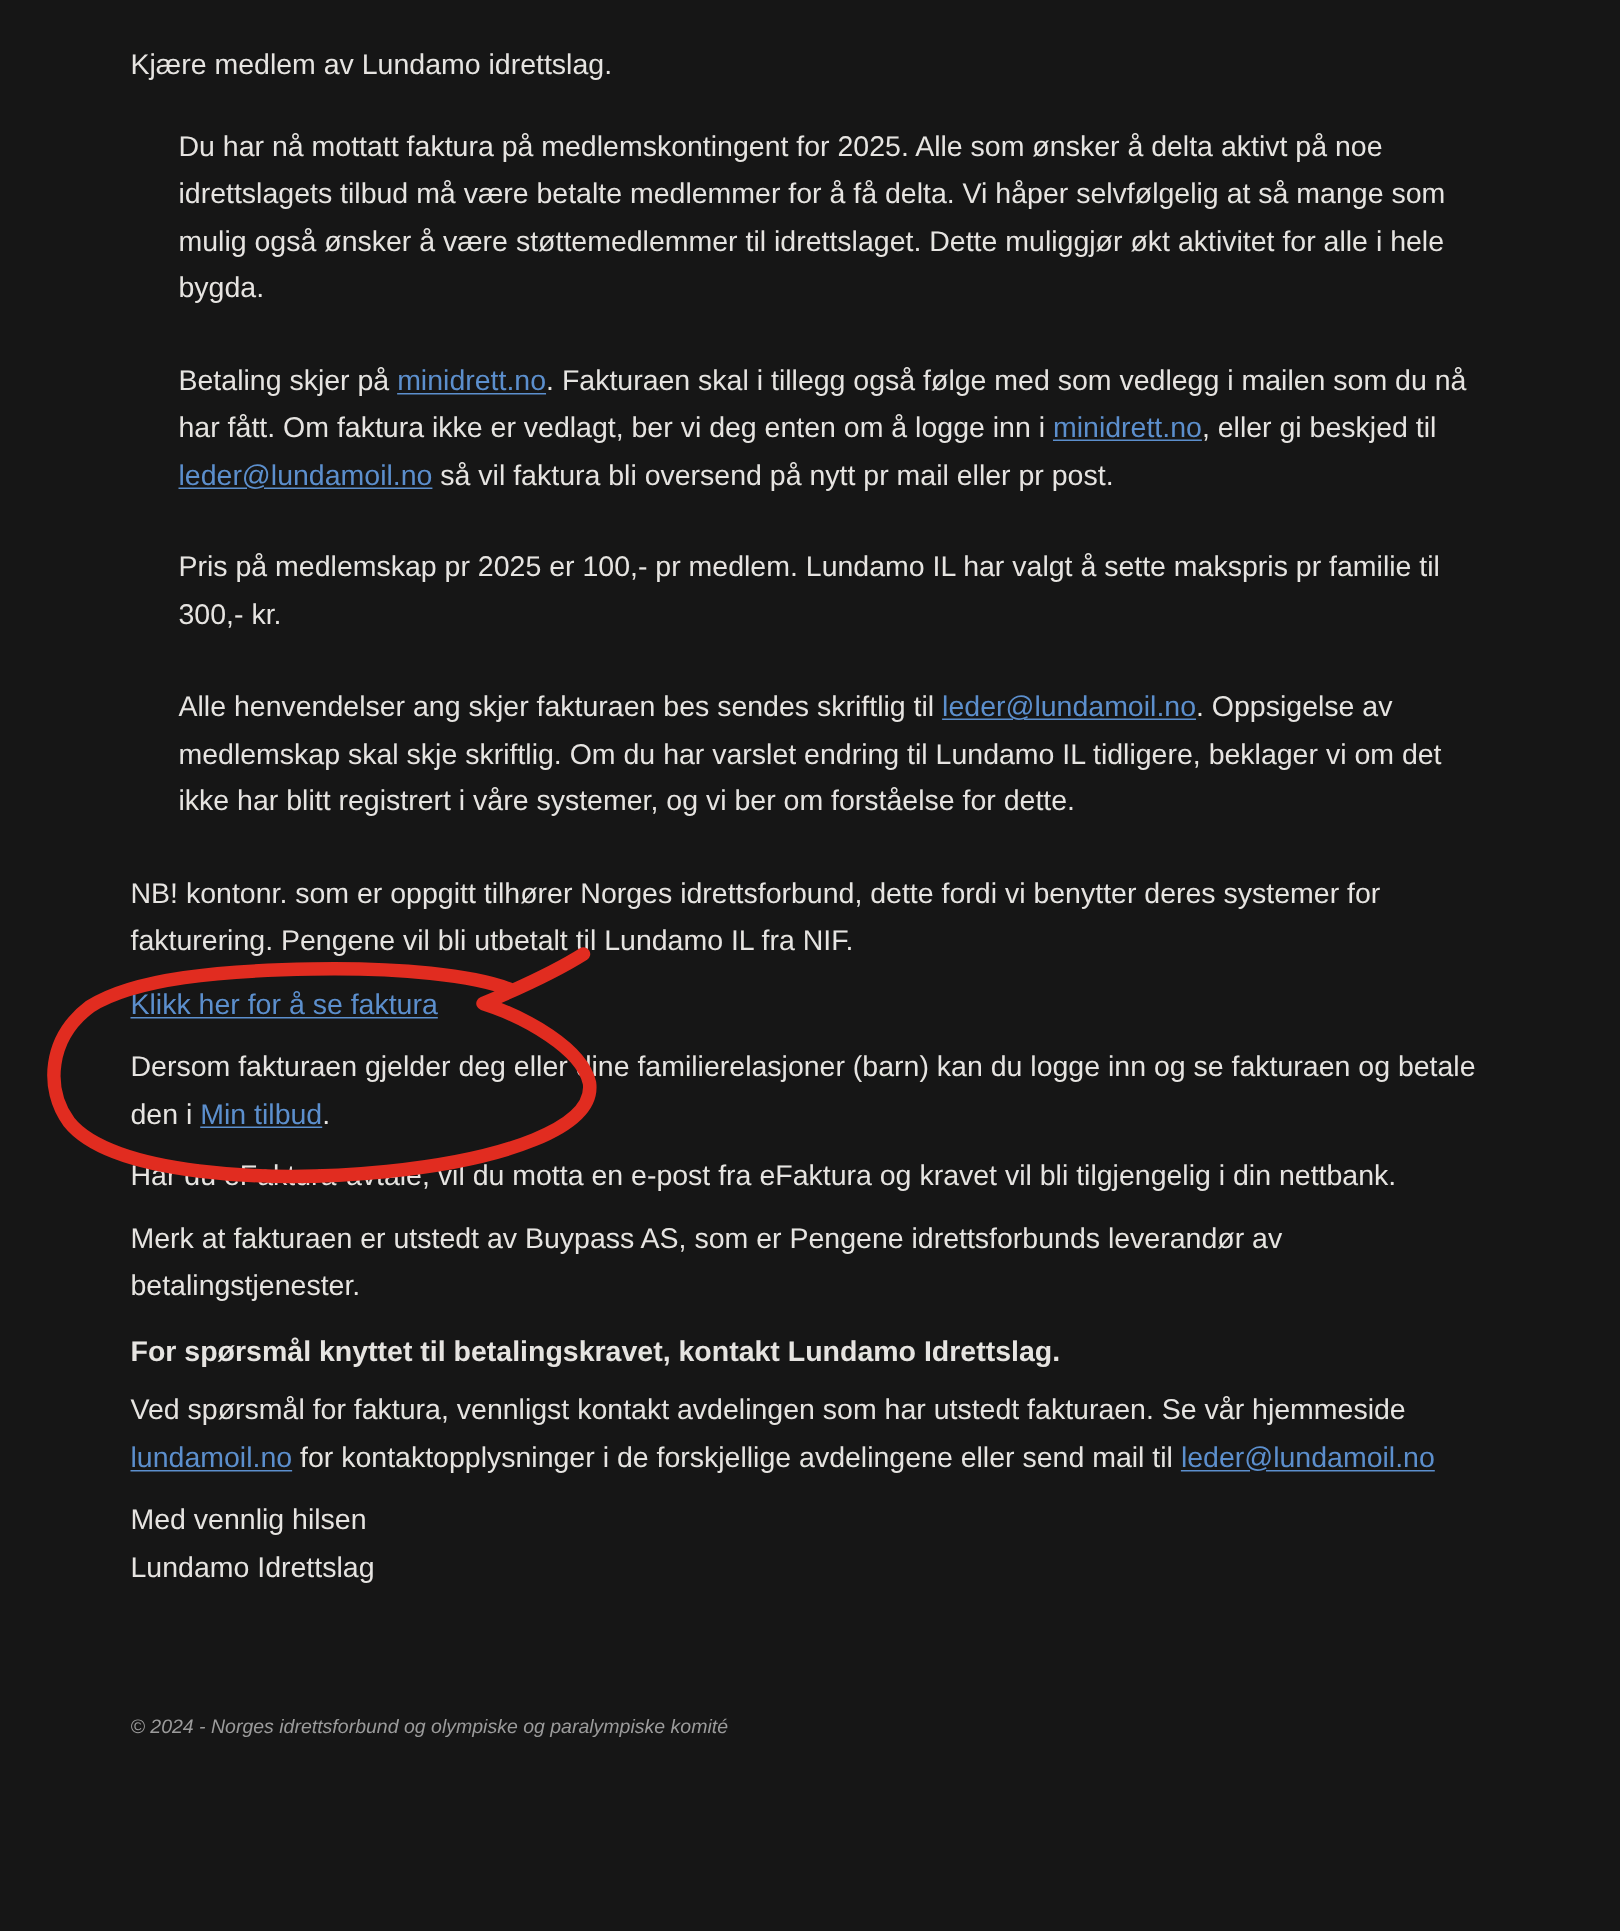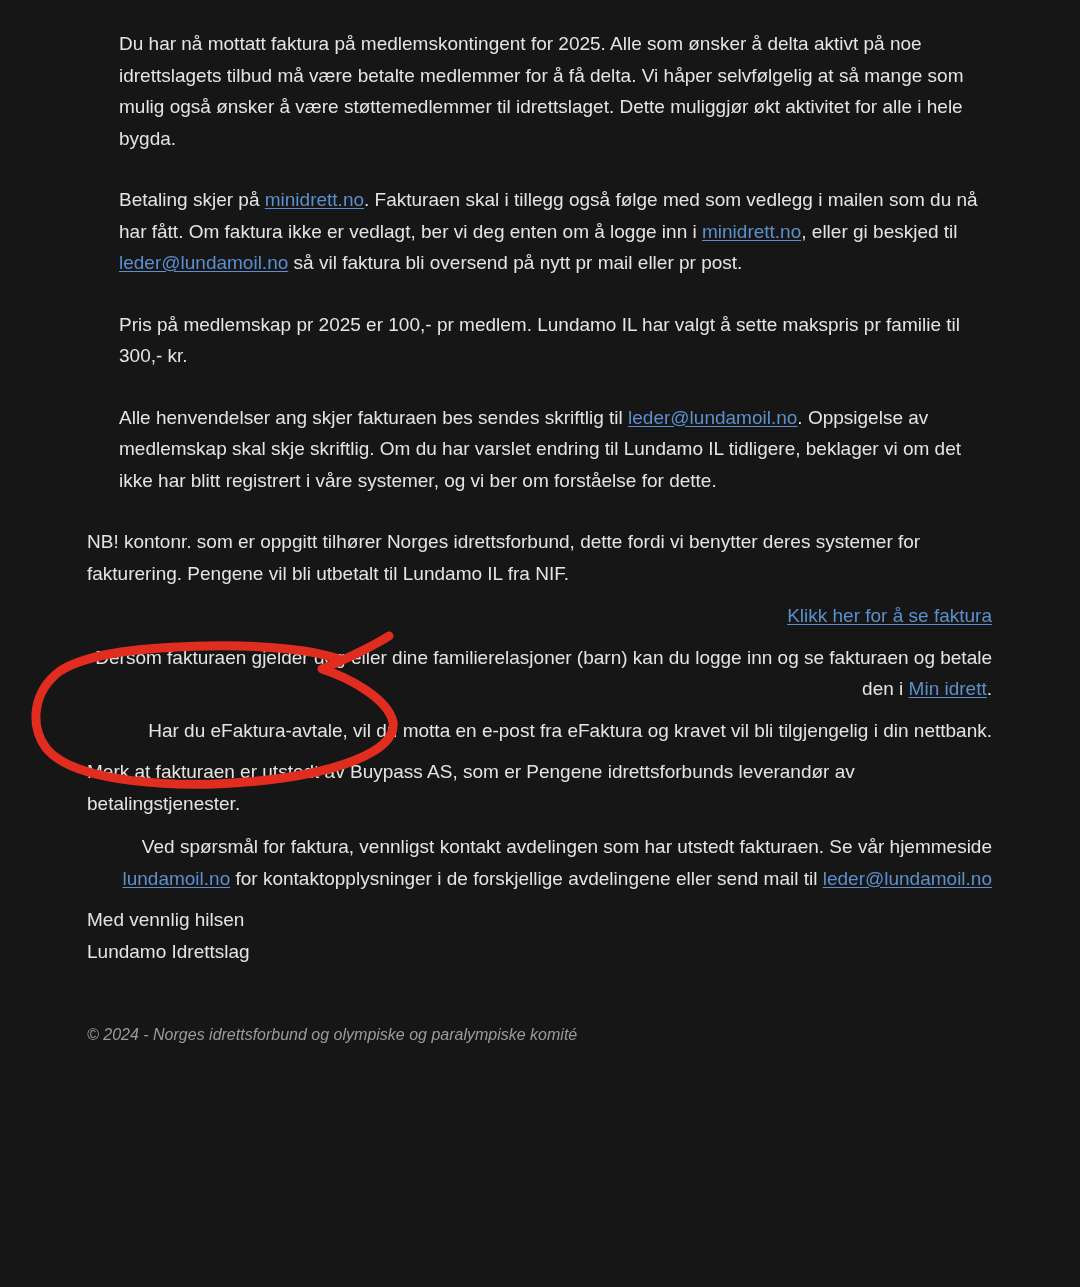--- a/index.html
+++ b/index.html
@@ -22,70 +22,72 @@
     font-size: 19px;
     line-height: 31.5px;
     position: relative;
     padding: 28px 88px 0 87px;
   }
   .para { font-weight: 400; }
   .mb23 { margin-bottom: 23px; }
   .mb30 { margin-bottom: 30px; margin-left: 32px; }
   .mb12 { margin-bottom: 12px; }
   .mb11 { margin-bottom: 11px; }
-  .mb10 { margin-bottom: 10px; text-align: right; }
+  .mb10 { margin-bottom: 10px; }
   .mb8  { margin-bottom: 8px; }
   .bold { font-weight: 700; }
   a.link {
     color: var(--link);
     text-decoration: underline;
     text-decoration-color: var(--link);
     text-underline-offset: 2px;
     cursor: pointer;
   }
   .signature span { display: block; }
   .footer {
-    margin-top: 52px;
+    margin-top: 74px;
     color: var(--muted);
     font-style: italic;
-    font-size: 16px;
+    font-size: 13px;
   }
   .annotation-overlay {
     position: absolute;
     left: 0;
     top: 0;
     width: 1080px;
     height: 1287px;
     pointer-events: none;
   }
 </style>
 </head>
 <body>
 
 <div class="content">
 
+  <p class="para mb23"><span>Kjære medlem av Lundamo idrettslag.</span></p>
 
   <p class="para mb30"><span>Du har nå mottatt faktura på medlemskontingent for 2025. Alle som ønsker å delta aktivt på noe idrettslagets tilbud må være betalte medlemmer for å få delta. Vi håper selvfølgelig at så mange som mulig også ønsker å være støttemedlemmer til idrettslaget. Dette muliggjør økt aktivitet for alle i hele bygda.</span></p>
 
   <p class="para mb30"><span>Betaling skjer på </span><a class="link" href="#">minidrett.no</a><span>. Fakturaen skal i tillegg også følge med som vedlegg i mailen som du nå har fått. Om faktura ikke er vedlagt, ber vi deg enten om å logge inn i </span><a class="link" href="#">minidrett.no</a><span>, eller gi beskjed til </span><a class="link" href="#">leder@lundamoil.no</a><span> så vil faktura bli oversend på nytt pr mail eller pr post.</span></p>
 
   <p class="para mb30"><span>Pris på medlemskap pr 2025 er 100,- pr medlem. Lundamo IL har valgt å sette makspris pr familie til 300,- kr.</span></p>
 
   <p class="para mb30"><span>Alle henvendelser ang skjer fakturaen bes sendes skriftlig til </span><a class="link" href="#">leder@lundamoil.no</a><span>. Oppsigelse av medlemskap skal skje skriftlig. Om du har varslet endring til Lundamo IL tidligere, beklager vi om det ikke har blitt registrert i våre systemer, og vi ber om forståelse for dette.</span></p>
 
   <p class="para mb11"><span>NB! kontonr. som er oppgitt tilhører Norges idrettsforbund, dette fordi vi benytter deres systemer for fakturering. Pengene vil bli utbetalt til Lundamo IL fra NIF.</span></p>
 
   <p class="para mb10"><a class="link" href="#">Klikk her for å se faktura</a></p>
 
-  <p class="para mb10"><span>Dersom fakturaen gjelder deg eller dine familierelasjoner (barn) kan du logge inn og se fakturaen og betale den i </span><a class="link" href="#">Min idrett</a><span>.</span></p>
+  <p class="para mb10"><span>Dersom fakturaen gjelder deg eller dine familierelasjoner (barn) kan du logge inn og se fakturaen og betale den i </span><a class="link" href="#">Min tilbud</a><span>.</span></p>
 
   <p class="para mb10"><span>Har du eFaktura-avtale, vil du motta en e-post fra eFaktura og kravet vil bli tilgjengelig i din nettbank.</span></p>
 
   <p class="para mb12"><span>Merk at fakturaen er utstedt av Buypass AS, som er Pengene idrettsforbunds leverandør av betalingstjenester.</span></p>
 
+  <p class="para bold mb8"><span>For spørsmål knyttet til betalingskravet, kontakt Lundamo Idrettslag.</span></p>
 
   <p class="para mb10"><span>Ved spørsmål for faktura, vennligst kontakt avdelingen som har utstedt fakturaen. Se vår hjemmeside </span><a class="link" href="#">lundamoil.no</a><span> for kontaktopplysninger i de forskjellige avdelingene eller send mail til </span><a class="link" href="#">leder@lundamoil.no</a></p>
 
   <p class="para signature">
       <span>Med vennlig hilsen</span>
       <span>Lundamo Idrettslag</span>
     </p>
 
   <p class="footer"><span>© 2024 - Norges idrettsforbund og olympiske og paralympiske komité</span></p>
 

